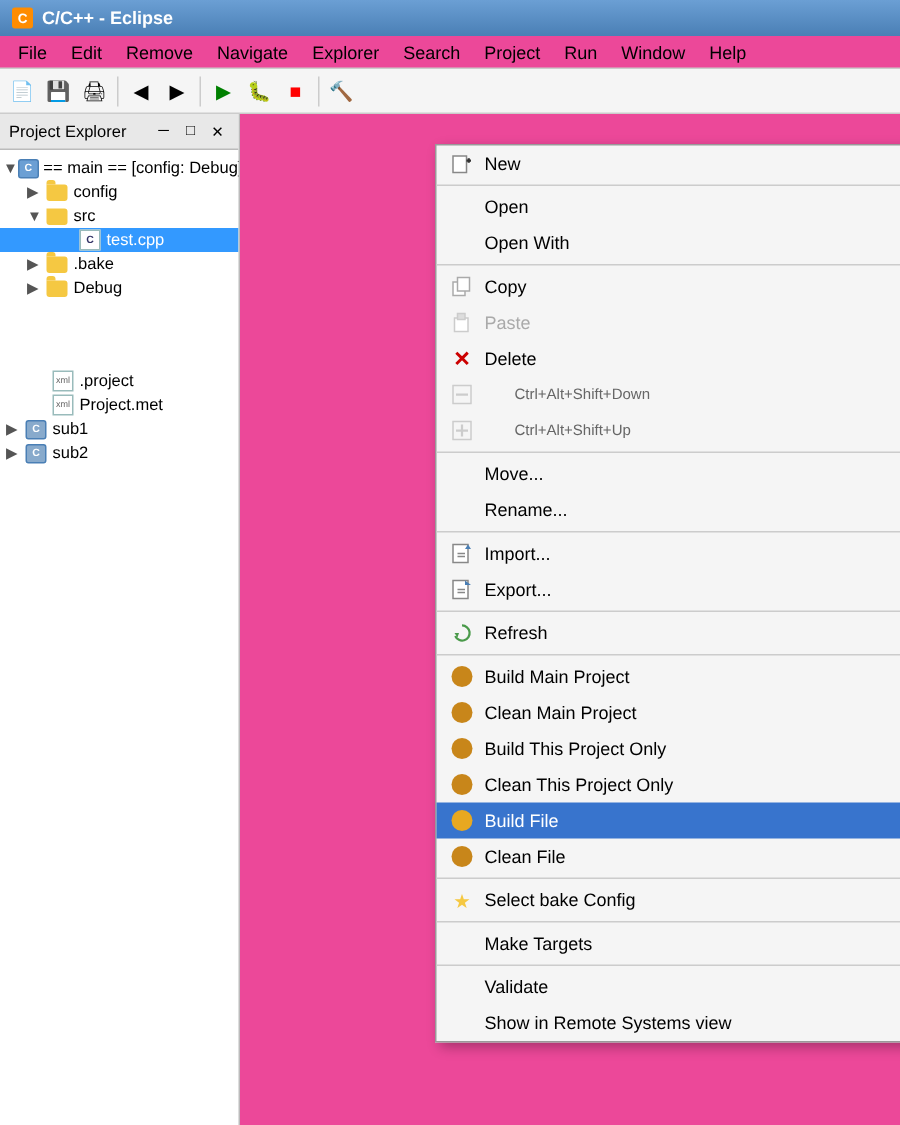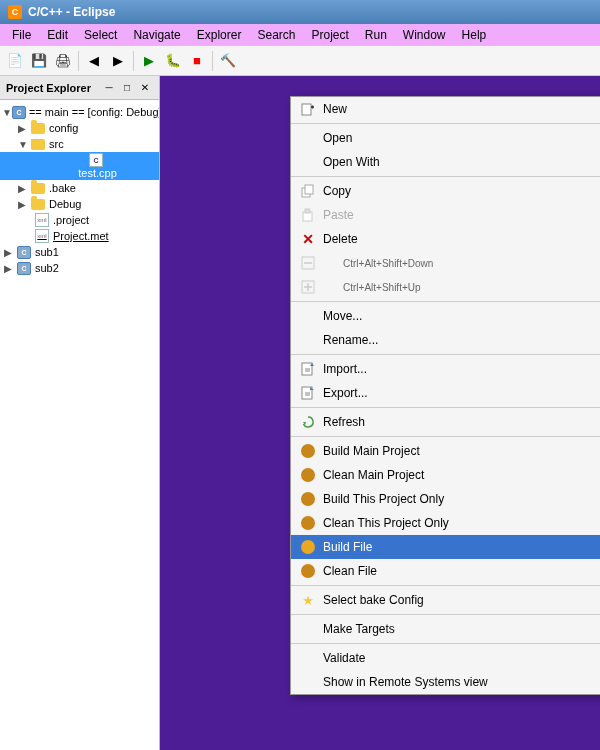--- a/index.html
+++ b/index.html
@@ -33,21 +33,21 @@
       display: inline-block;
       font-size: 9px;
       color: white;
       text-align: center;
       line-height: 14px;
       font-weight: bold;
     }
 
     
     .menu-bar {
-      background: #f0abfc;
+      background: #ec4899;
       border-bottom: 1px solid #ccc;
       display: flex;
       align-items: center;
       height: 22px;
       padding: 0 4px;
     }
     .menu-item {
       padding: 2px 8px;
       font-size: 12px;
       cursor: pointer;
@@ -102,21 +102,21 @@
       background: #e8e8e8;
       border-bottom: 1px solid #bbb;
       padding: 3px 6px;
       display: flex;
       align-items: center;
       justify-content: space-between;
       height: 24px;
     }
     .panel-title {
       font-size: 11px;
-      font-weight: bold;
+      font-weight: normal;
     }
     .panel-actions {
       display: flex;
       gap: 2px;
     }
     .panel-action-btn {
       width: 16px;
       height: 16px;
       border: none;
       background: transparent;
@@ -220,21 +220,21 @@
       font-size: 7px;
       color: #666;
       display: flex;
       align-items: center;
       justify-content: center;
     }
 
     
     .content-area {
       flex: 1;
-      background: #4c1d95;
+      background: #ec4899;
       position: relative;
     }
 
     
     .context-menu {
       position: absolute;
       top: 20px;
       left: 130px;
       width: 360px;
       background: #f5f5f5;
@@ -284,21 +284,21 @@
 <body>
 
 <div class="title-bar">
   <span class="title-bar-icon">C</span>
   <span>C/C++ - Eclipse</span>
 </div>
 
 <div class="menu-bar">
 <div class="menu-item">File</div>
     <div class="menu-item">Edit</div>
-    <div class="menu-item">Select</div>
+    <div class="menu-item">Remove</div>
     <div class="menu-item">Navigate</div>
     <div class="menu-item">Explorer</div>
     <div class="menu-item">Search</div>
     <div class="menu-item">Project</div>
     <div class="menu-item">Run</div>
     <div class="menu-item">Window</div>
     <div class="menu-item">Help</div>
   </div>
 
 <div class="toolbar">
@@ -346,21 +346,21 @@
       </div>
 
       <div class="tree-item" style="padding-left:18px;">
         <span class="tree-toggle">▼</span>
         <span class="tree-icon">
           <div class="icon-folder-open"></div>
         </span>
         <span>src</span>
       </div>
 
-      <div class="tree-item highlighted" style="padding-left:40px;flex-direction:column;">
+      <div class="tree-item highlighted" style="padding-left:40px;">
         <span class="tree-toggle"></span>
         <span class="tree-icon">
           <div class="icon-cpp">C</div>
         </span>
         <span>test.cpp</span>
       </div>
 
       <div class="tree-item" style="padding-left:18px;">
         <span class="tree-toggle">▶</span>
         <span class="tree-icon">
@@ -370,29 +370,29 @@
       </div>
 
       <div class="tree-item" style="padding-left:18px;">
         <span class="tree-toggle">▶</span>
         <span class="tree-icon">
           <div class="icon-folder"></div>
         </span>
         <span>Debug</span>
       </div>
 
+      <div class="tree-item" style="padding-left:22px;margin-top:46px;">
+        <span class="tree-toggle"></span>
+        <span class="tree-icon">
+          <div class="icon-xml" style="font-size:6px;">xml</div>
+        </span>
+        <span>.project</span>
+      </div>
+
       <div class="tree-item" style="padding-left:22px;">
-        <span class="tree-toggle"></span>
-        <span class="tree-icon">
-          <div class="icon-xml" style="font-size:6px;">xml</div>
-        </span>
-        <span>.project</span>
-      </div>
-
-      <div class="tree-item" style="padding-left:22px;text-decoration:underline;">
         <span class="tree-toggle"></span>
         <span class="tree-icon">
           <div class="icon-xml" style="font-size:6px;">xml</div>
         </span>
         <span>Project.met</span>
       </div>
 
       <div class="tree-item" style="padding-left:4px;">
         <span class="tree-toggle">▶</span>
         <span class="tree-icon">

